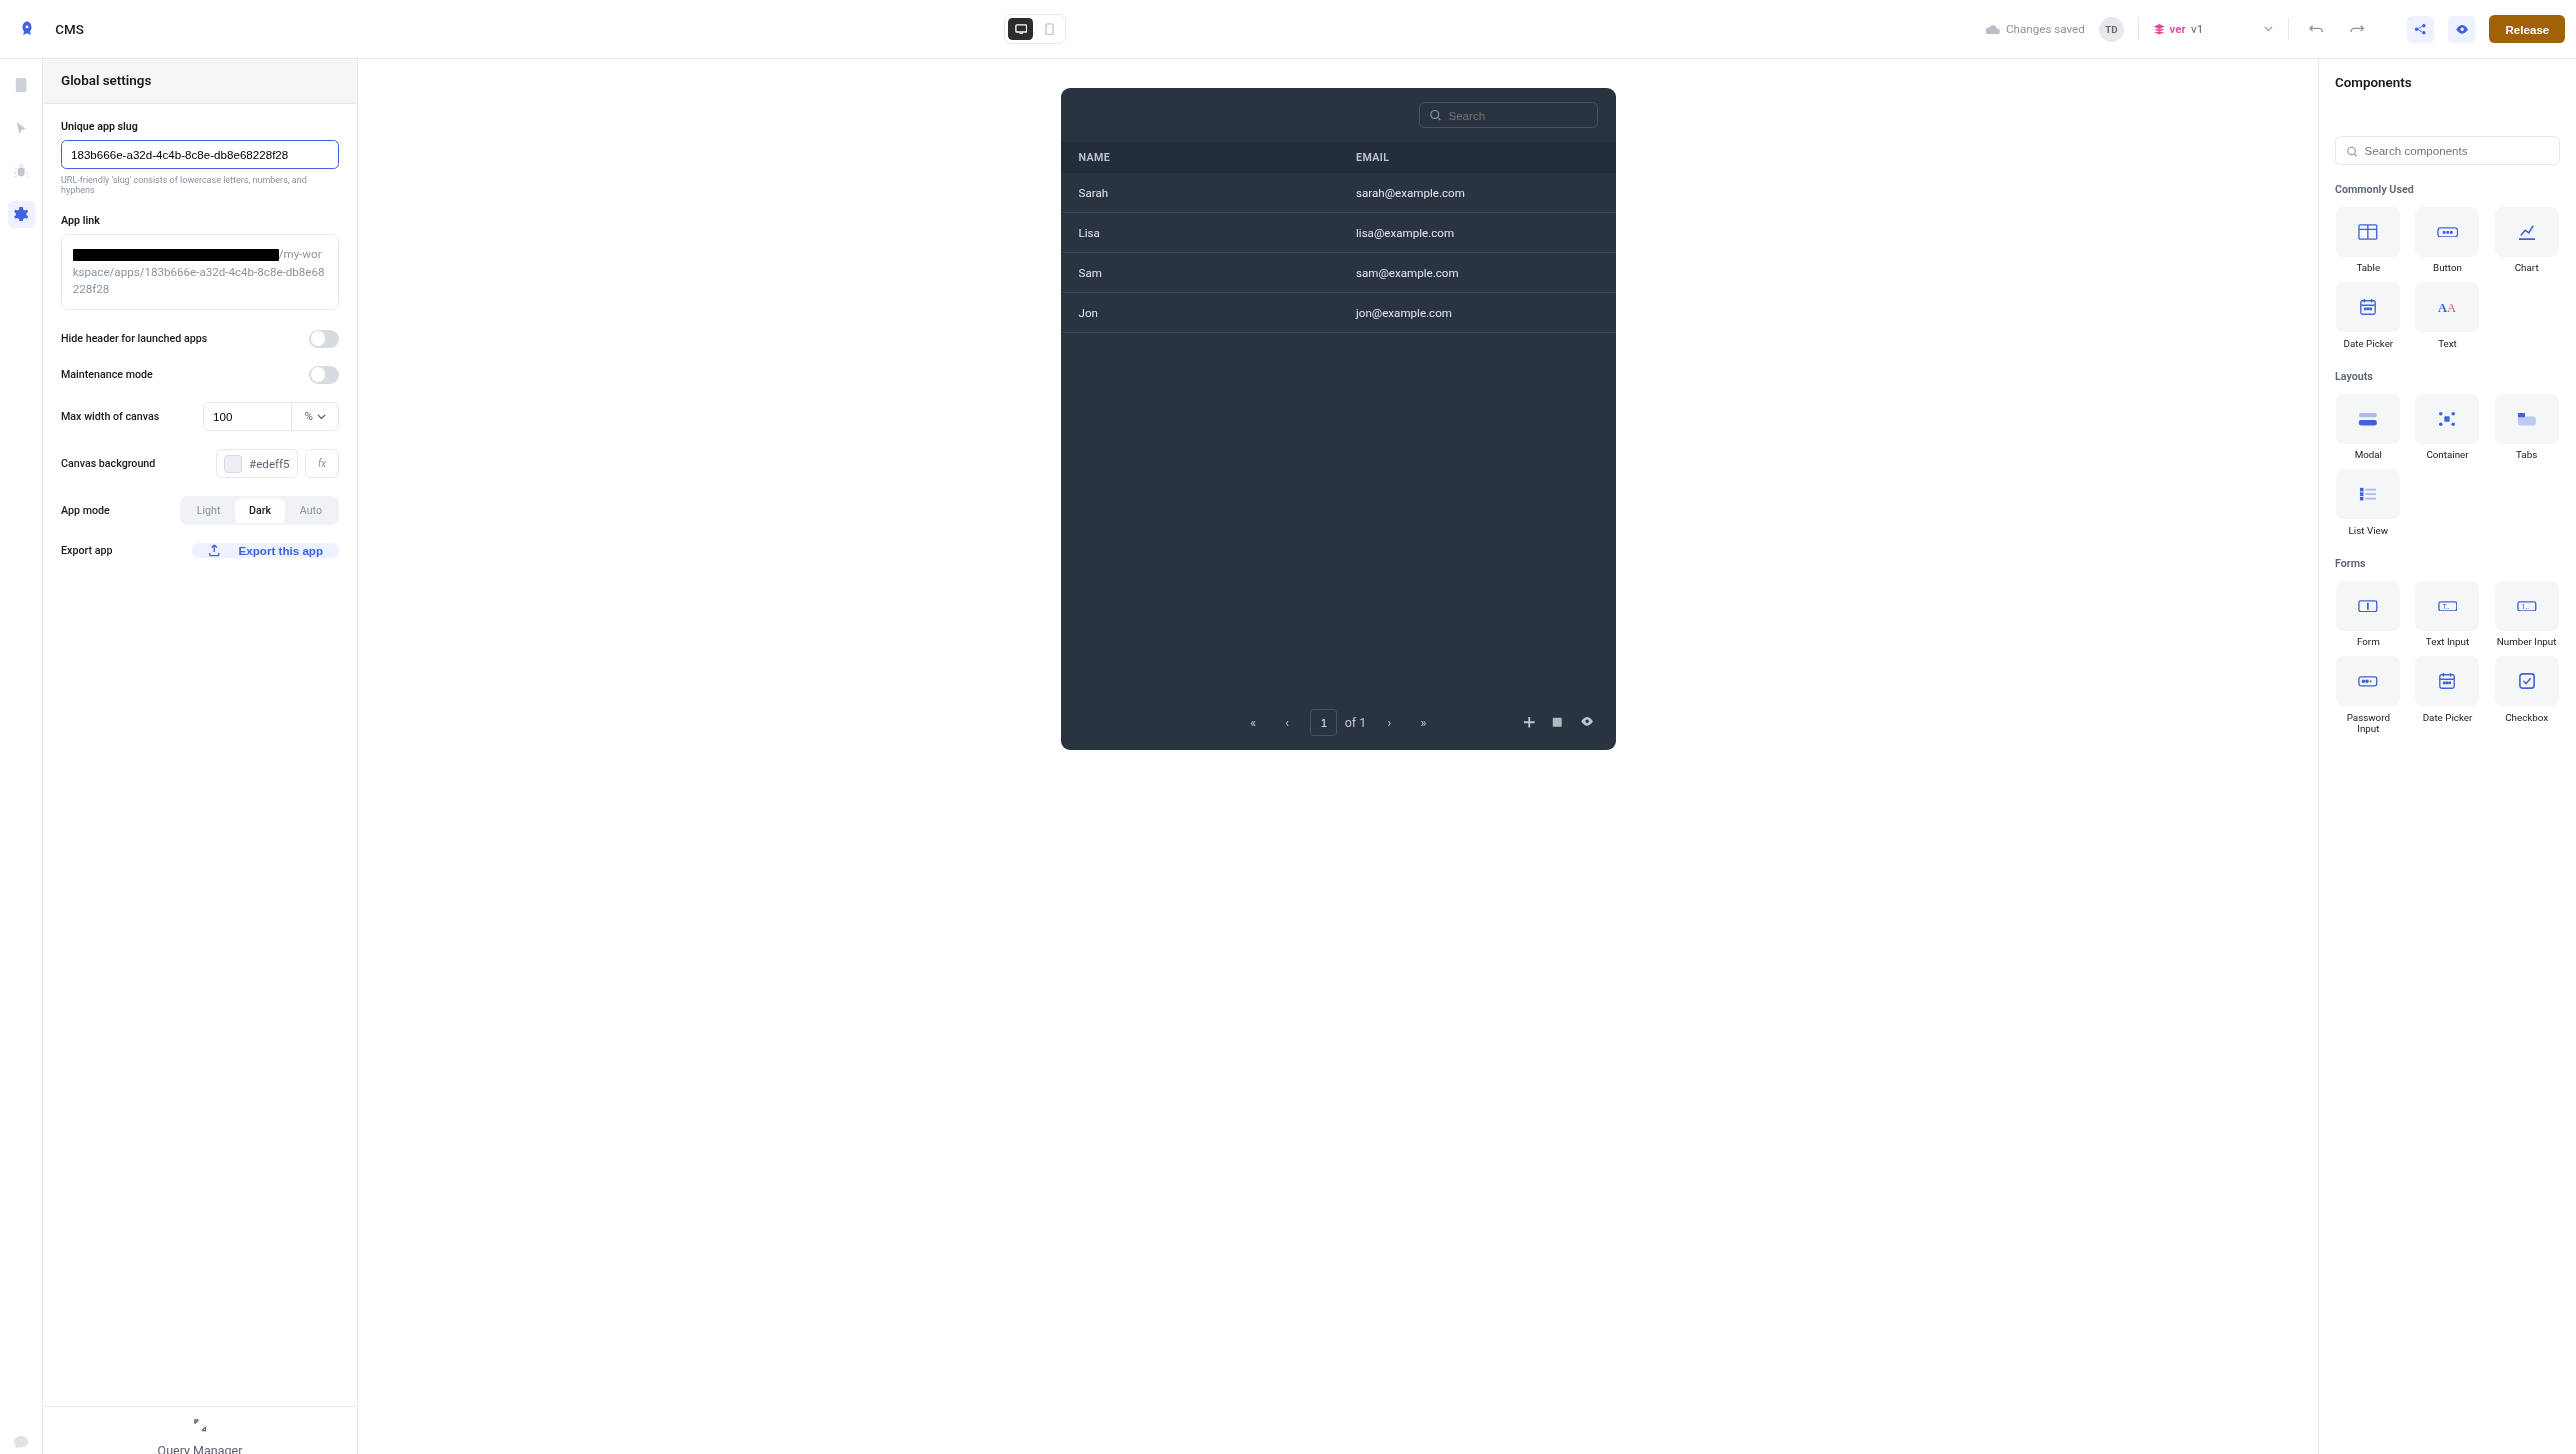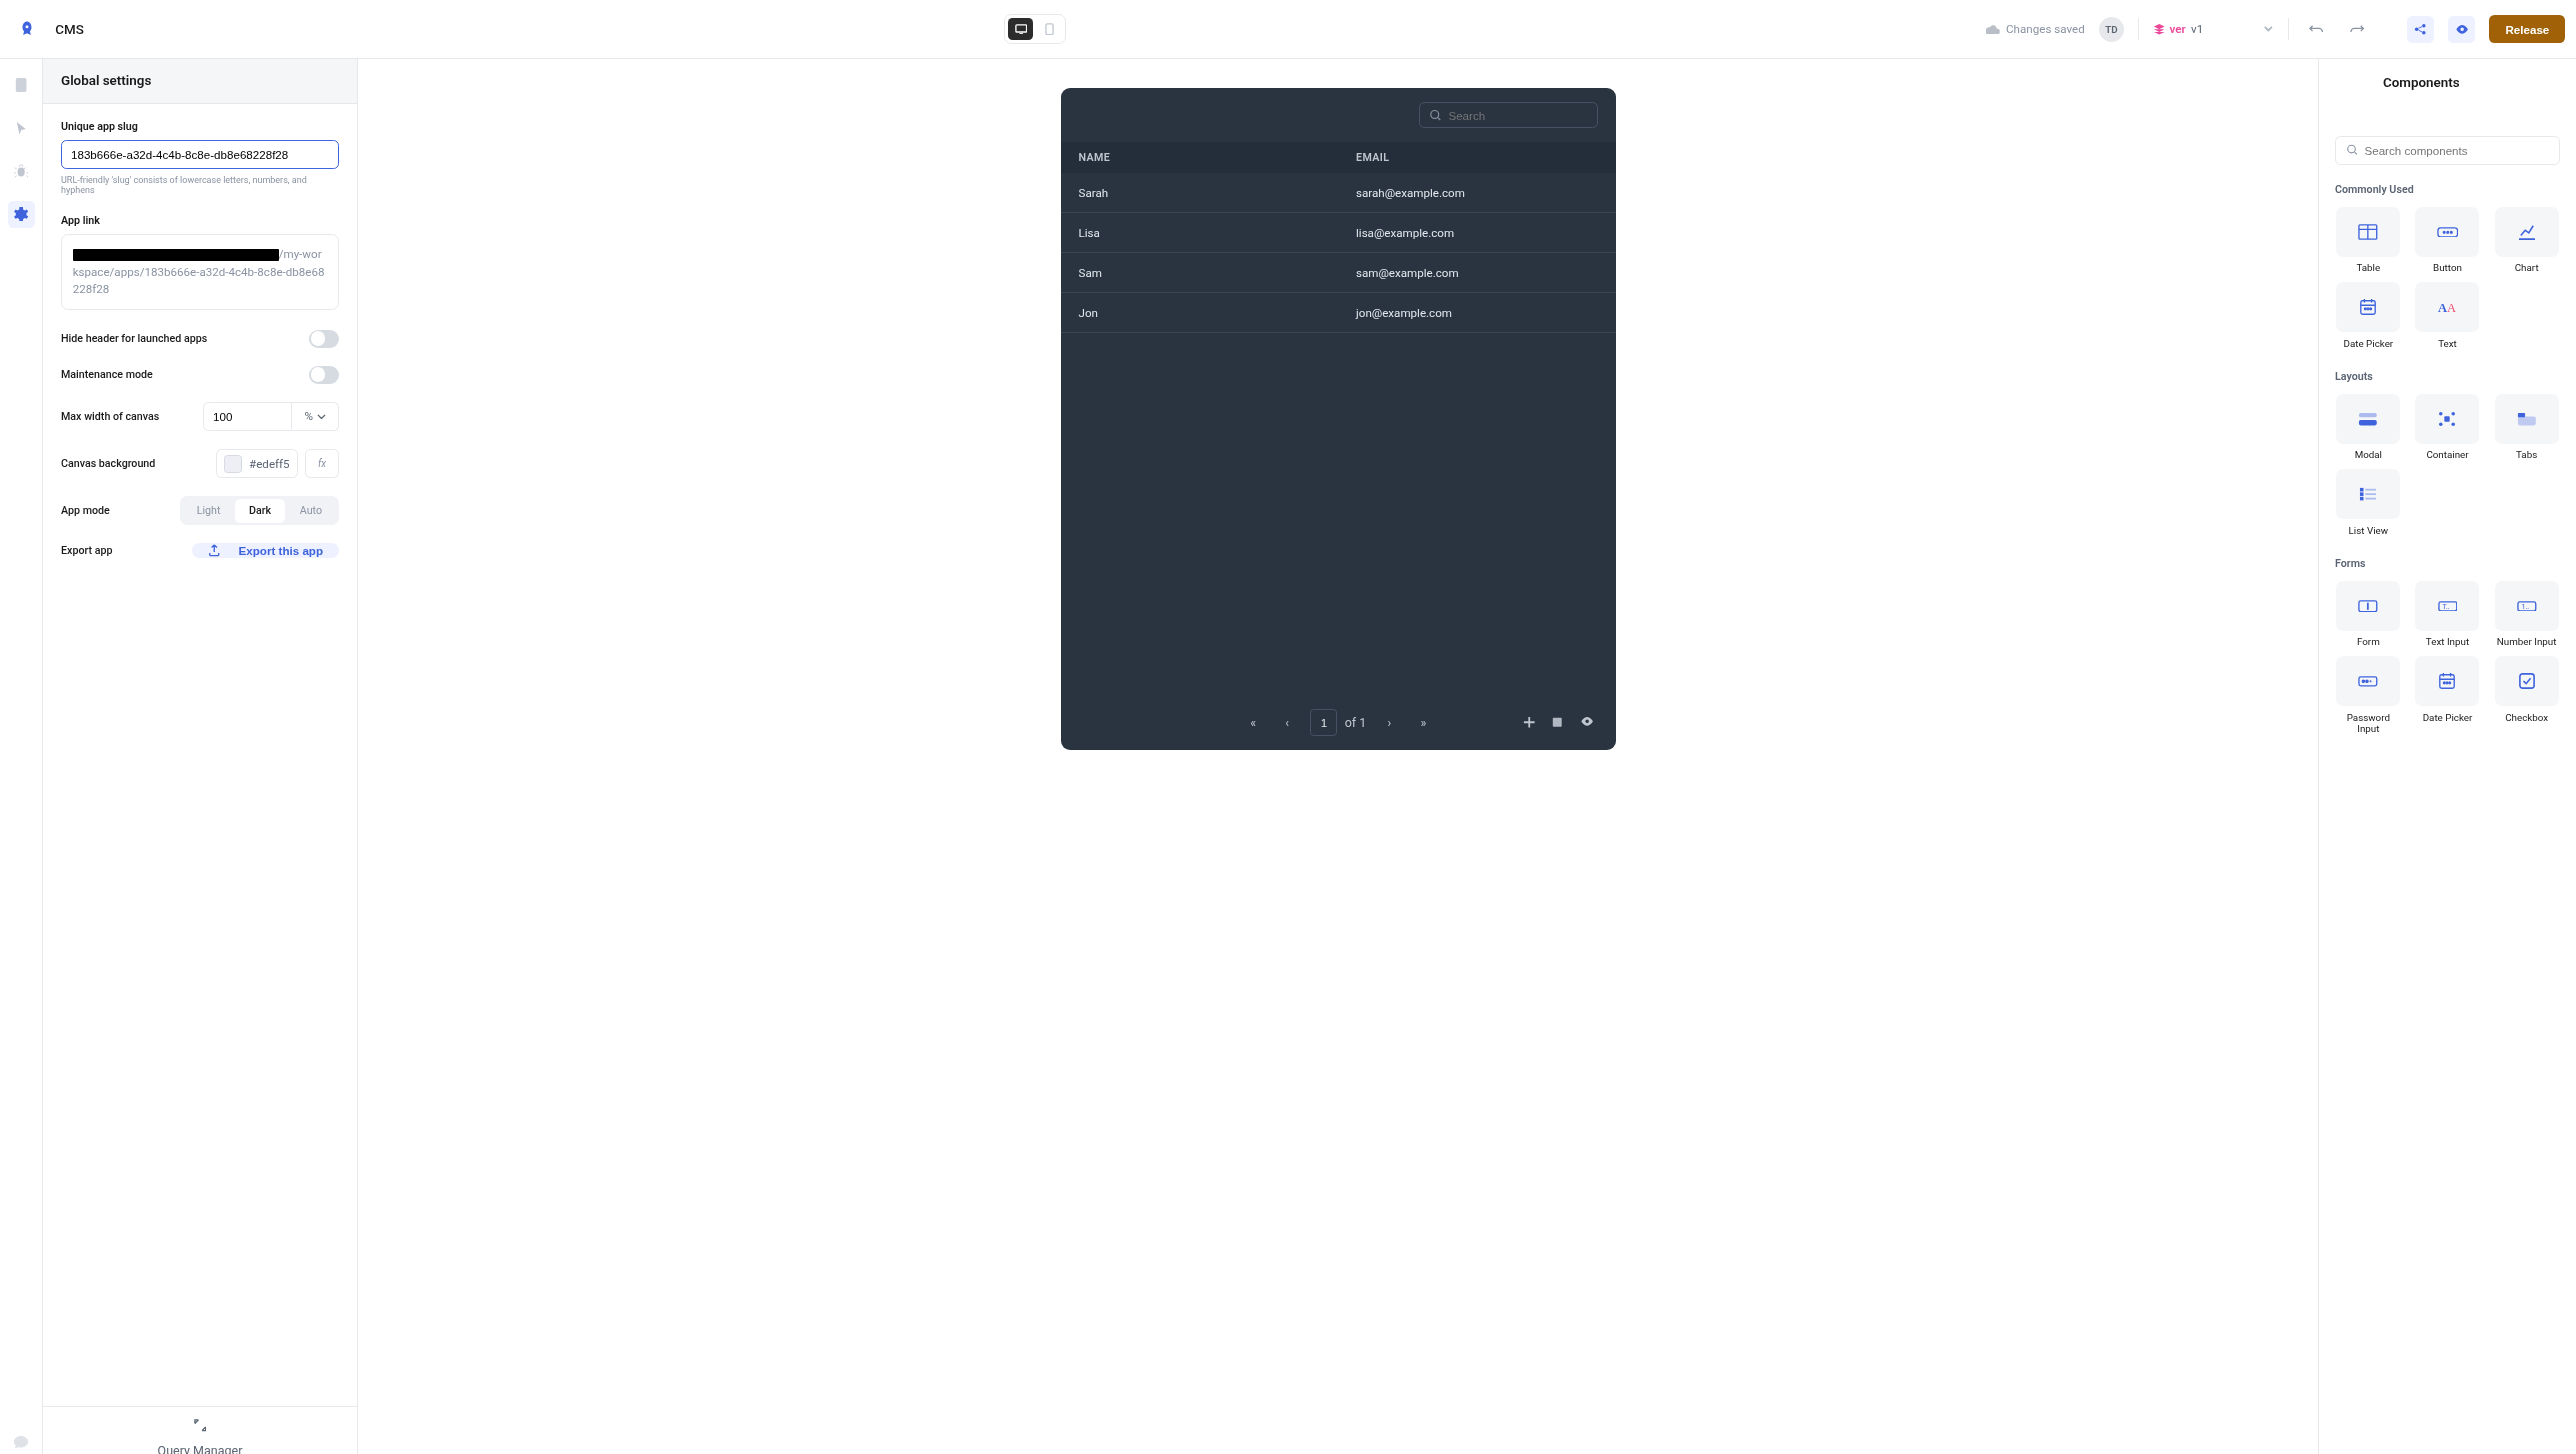--- a/index.html
+++ b/index.html
@@ -78,22 +78,22 @@
 .tbl-row div { flex: 1; padding: 0 18px; color: #e3e8ef; font-size: 11.6px; }
 .tbl-footer { margin-top: auto; display: flex; align-items: center; justify-content: space-between; padding: 14.3px 21.5px; }
 .pag { display: flex; align-items: center; gap: 12.5px; color: #c0c6cf; font-size: 12.5px; margin: 0 auto; }
 .pag-btn { width: 21.5px; display: flex; justify-content: center; cursor: pointer; }
 .pag-input-wrap { display: flex; align-items: center; gap: 7.2px; }
 .pag-input { width: 27px; height: 27px; border: 0.9px solid #455263; border-radius: 3.6px; background: transparent; color: #e3e8ef; text-align: center; font-size: 11.6px; }
 .tbl-actions { display: flex; gap: 16px; color: #c0c6cf; }
 
 
 .right-panel { width: 258px; border-left: 0.9px solid #e6e8ec; padding: 16px; overflow-y: auto; }
-.rp-title { font-size: 13.4px; font-weight: 600; margin-bottom: 12.5px; margin-left: 48px; }
-.rp-search { width: 100%; border: 0.9px solid #e6e8ec; border-radius: 5.4px; padding: 7.2px 10.7px; font-size: 11.6px; display: flex; align-items: flex-start; gap: 7.2px; color: #8a93a2; margin-bottom: 18px; margin-top: 46px; }
+.rp-title { font-size: 13.4px; font-weight: 600; margin-bottom: 12.5px; }
+.rp-search { width: 100%; border: 0.9px solid #e6e8ec; border-radius: 5.4px; padding: 7.2px 10.7px; font-size: 11.6px; display: flex; align-items: flex-end; gap: 7.2px; color: #8a93a2; margin-bottom: 18px; margin-top: 46px; }
 .rp-search input { border: none; outline: none; width: 100%; font-size: 11.6px; }
 .section-label { font-size: 10.7px; font-weight: 600; color: #5a6472; margin-bottom: 10.7px; }
 .comp-grid { display: grid; grid-template-columns: repeat(3, 1fr); gap: 9px 12.5px; margin-bottom: 21.5px; }
 .comp-item { display: flex; flex-direction: column; align-items: center; gap: 5.4px; }
 .comp-icon { width: 64px; height: 50px; background: #f5f6f8; border-radius: 7.2px; display: flex; align-items: center; justify-content: center; color: #3e63dd; }
 .comp-label { font-size: 9.8px; color: #1a1a1a; text-align: center; }
 
 svg { display: block; }
 </style>
 </head>

